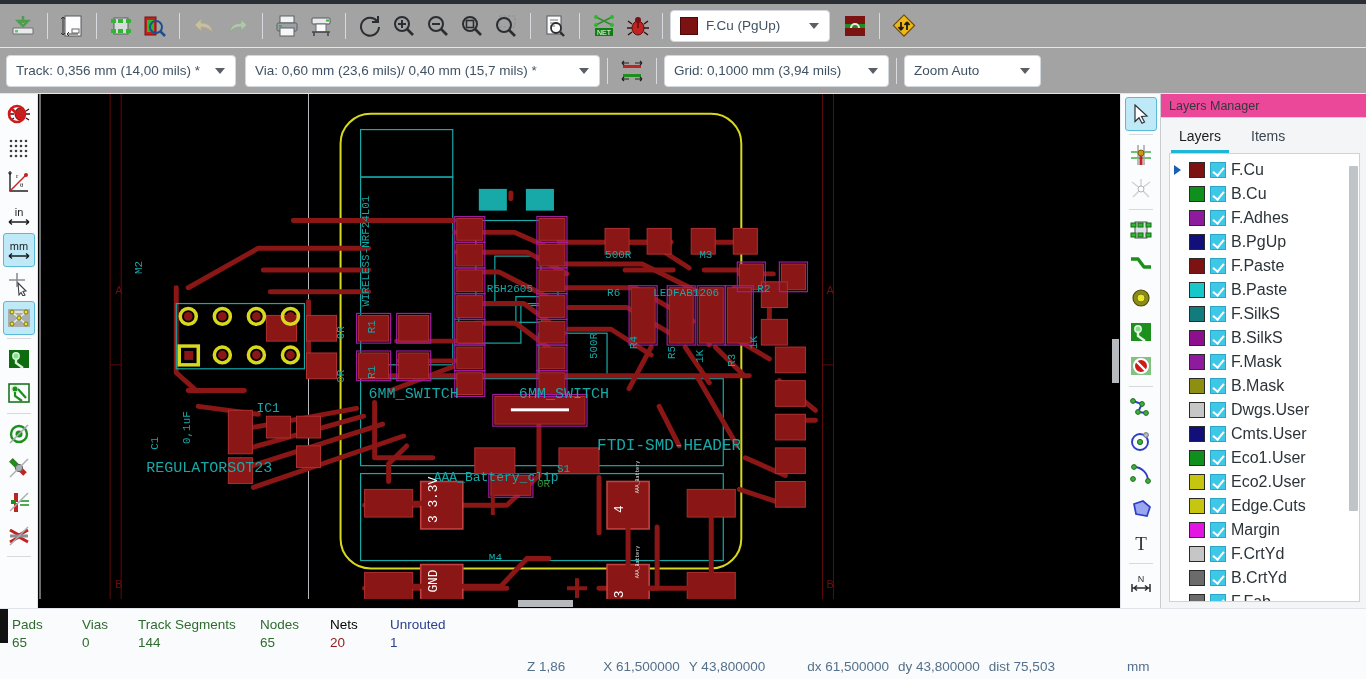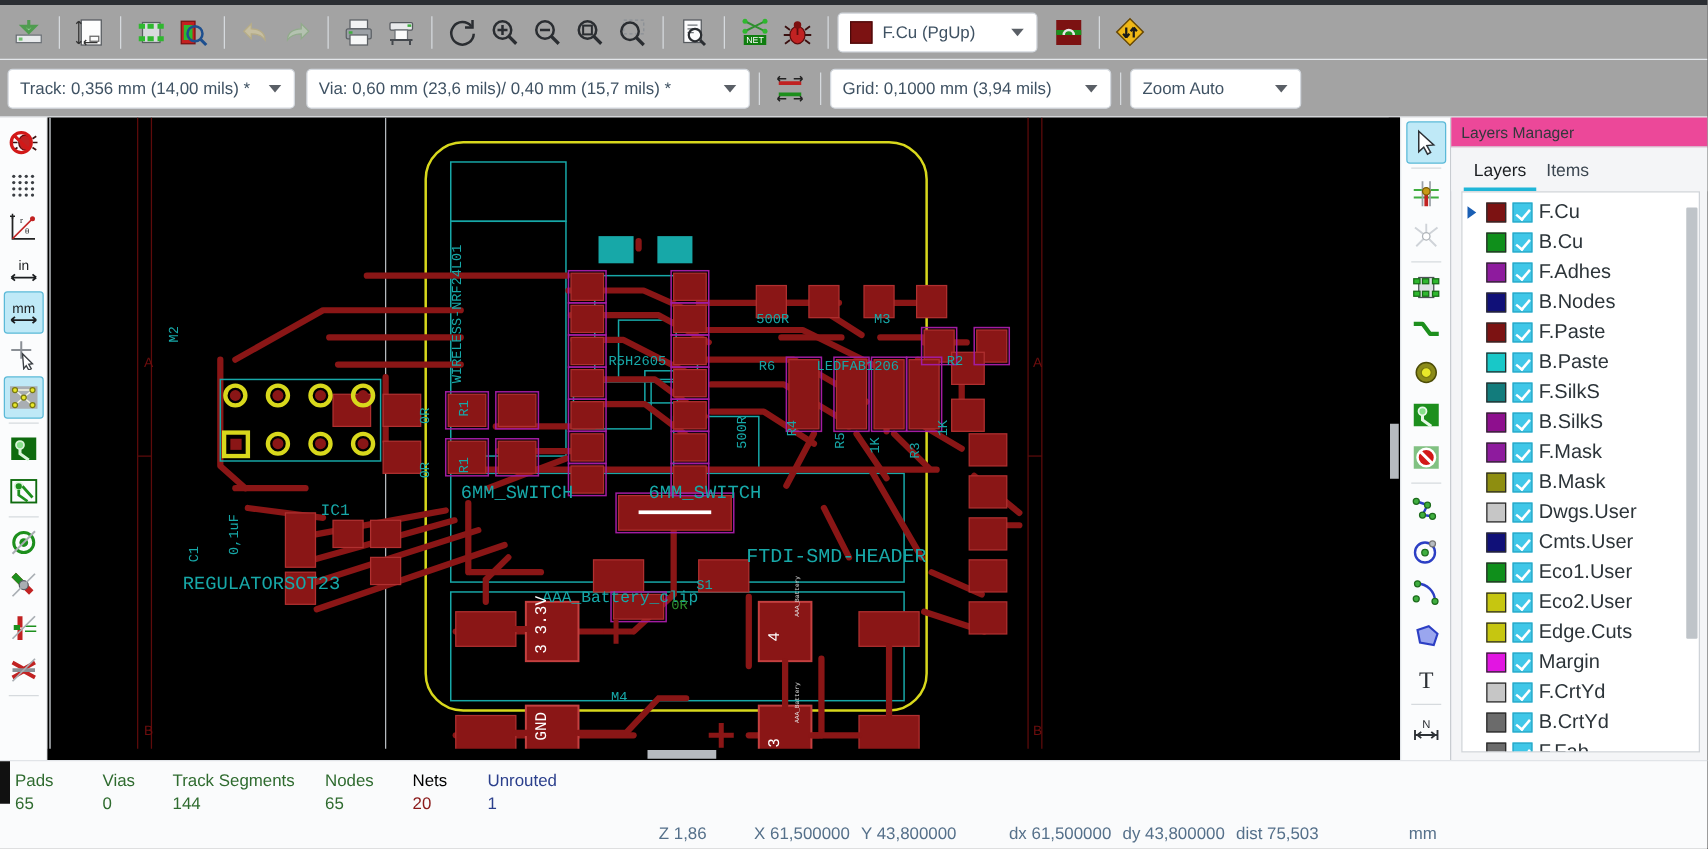--- a/index.html
+++ b/index.html
@@ -66,21 +66,21 @@
 
   
   .layerspanel {
     width:206px; flex:0 0 206px; background:#f4f5f7; border-left:1px solid #c8ccd1;
     display:flex; flex-direction:column; min-height:0;
   }
   .lm-title {
     background:#ec4899; font-size:12.5px; color:#33383d; padding:5px 8px 4px 8px;
     border-bottom:1px solid #d3d6da;
   }
-  .lm-tabs { display:flex; gap:0; padding:6px 6px 0 10px; background:#f4f5f7; }
+  .lm-tabs { display:flex; gap:14px; padding:6px 6px 0 10px; background:#f4f5f7; }
   .lm-tab { padding:4px 8px 6px 8px; font-size:14px; color:#3b4650; cursor:pointer; border-bottom:3px solid transparent; }
   .lm-tab.active { border-bottom:3px solid #1fb6d8; color:#1a1d20; }
   .lm-body {
     flex:1; margin:0 6px 6px 8px; background:#fff; border:1px solid #cfd3d8;
     overflow:hidden; position:relative;
   }
   .lm-scroller { position:absolute; inset:0; overflow:hidden; padding:4px 0 0 0; }
   .layerrow { display:flex; align-items:center; height:24px; padding-left:4px; gap:5px; cursor:pointer; }
   .arrow {
     width:9px; flex:0 0 9px; height:0; border-top:5px solid transparent;
@@ -868,21 +868,21 @@
             <div class="layerrow">
               <div class="arrow"></div>
               <div class="sw" style="background: rgb(142, 27, 158);"></div>
               <div class="cb"></div>
               <div class="lname">F.Adhes</div>
             </div>
             <div class="layerrow">
               <div class="arrow"></div>
               <div class="sw" style="background: rgb(16, 16, 120);"></div>
               <div class="cb"></div>
-              <div class="lname">B.Nodes</div>
+              <div class="lname">B.PgUp</div>
             </div>
             <div class="layerrow">
               <div class="arrow"></div>
               <div class="sw" style="background: rgb(124, 18, 18);"></div>
               <div class="cb"></div>
               <div class="lname">F.Paste</div>
             </div>
             <div class="layerrow">
               <div class="arrow"></div>
               <div class="sw" style="background: rgb(24, 200, 200);"></div>

